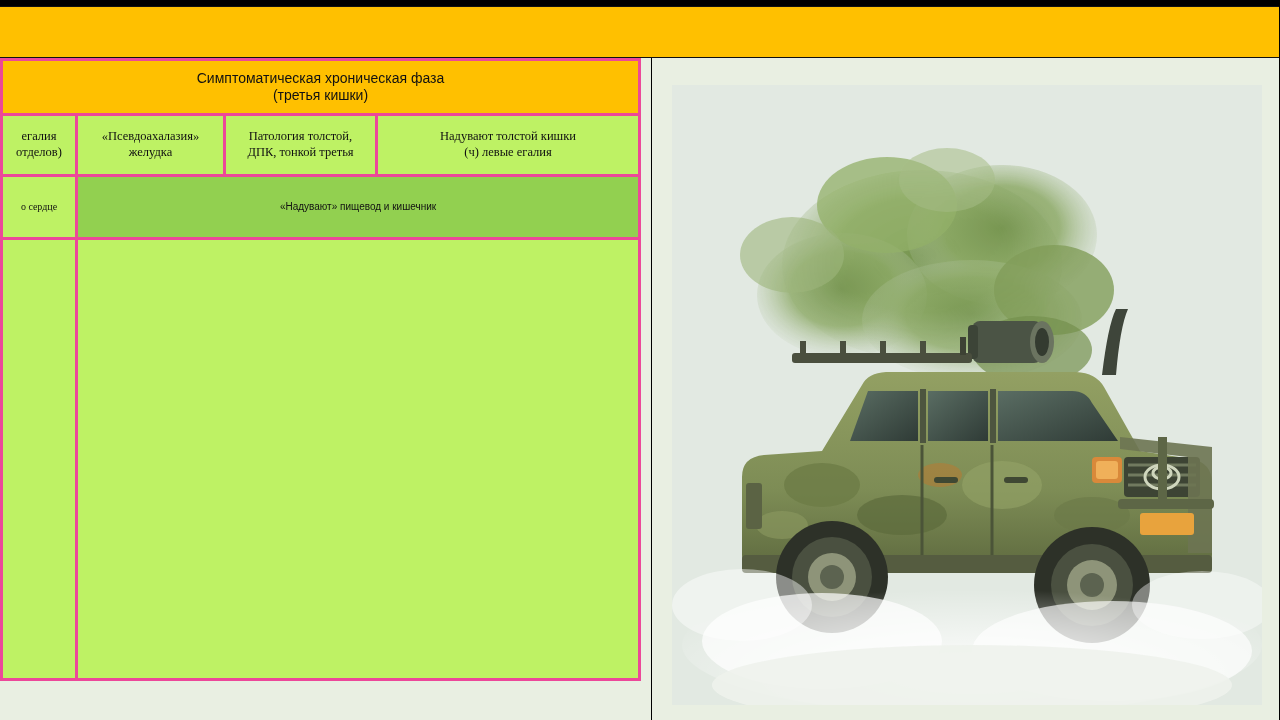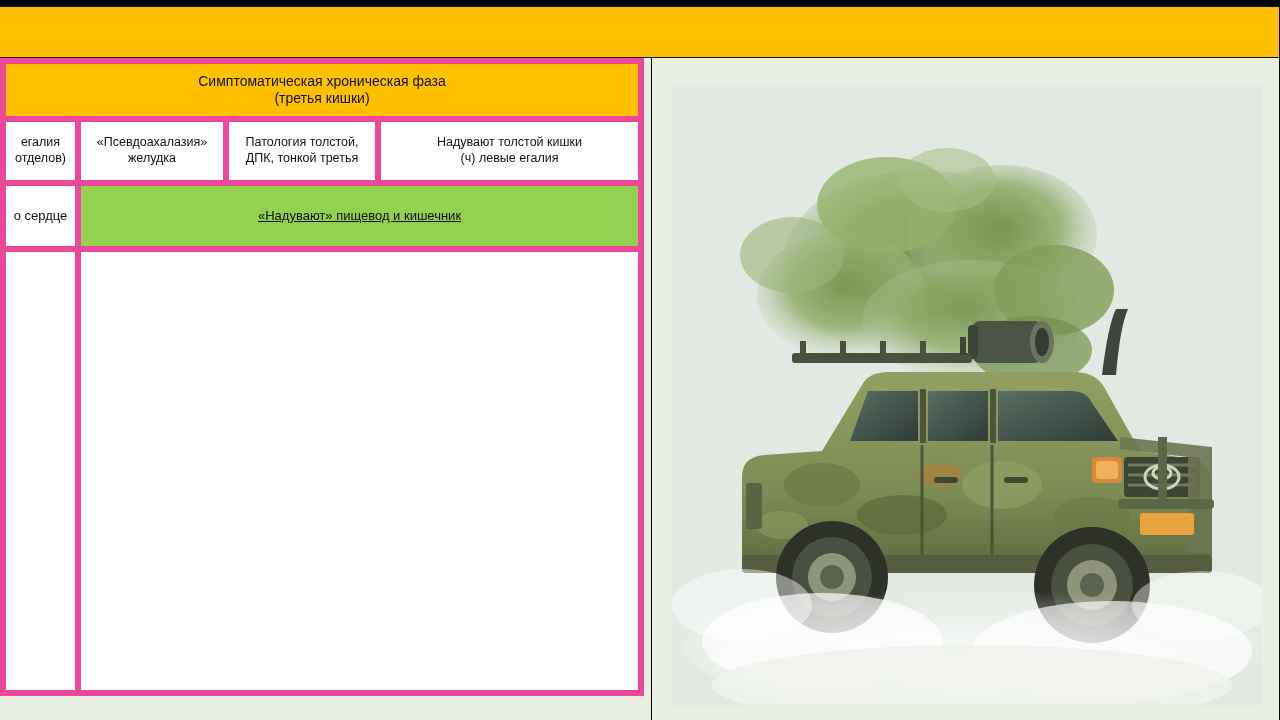--- a/index.html
+++ b/index.html
@@ -57,33 +57,33 @@
     box-sizing: border-box;
   }
   table.slide-table {
     border-collapse: collapse;
     width: 639px;
     table-layout: fixed;
     font-size: 13.5px;
     color: #111;
   }
   table.slide-table td {
-    border: 6px solid #ec4899;
+    border: 3px solid #ec4899;
     text-align: center;
     vertical-align: middle;
     padding: 4px 5px;
     line-height: 1.25;
   }
   .c-yellow { background: #ffc000; }
-  .c-pale  { background: #ffffff; }
-  .c-green { background: #92d050; text-decoration: underline; }
+  .c-pale  { background: #bef264; font-family: Liberation Serif, serif; }
+  .c-green { background: #92d050; }
   .row-phase td { height: 44px; font-size: 14px; }
   .row-head td { height: 50px; font-size: 12.5px; }
   .row-text td { height: 53px; font-size: 13.5px; }
-  .row-green td { height: 52px; font-size: 13px; }
+  .row-green td { height: 52px; font-size: 10px; }
   .row-fill td { height: 430px; }
   .nowrap-sm { font-size: 12.5px; }
 
   
   .image-panel {
     position: absolute;
     left: 651px;
     top: 58px;
     width: 629px;
     height: 662px;

